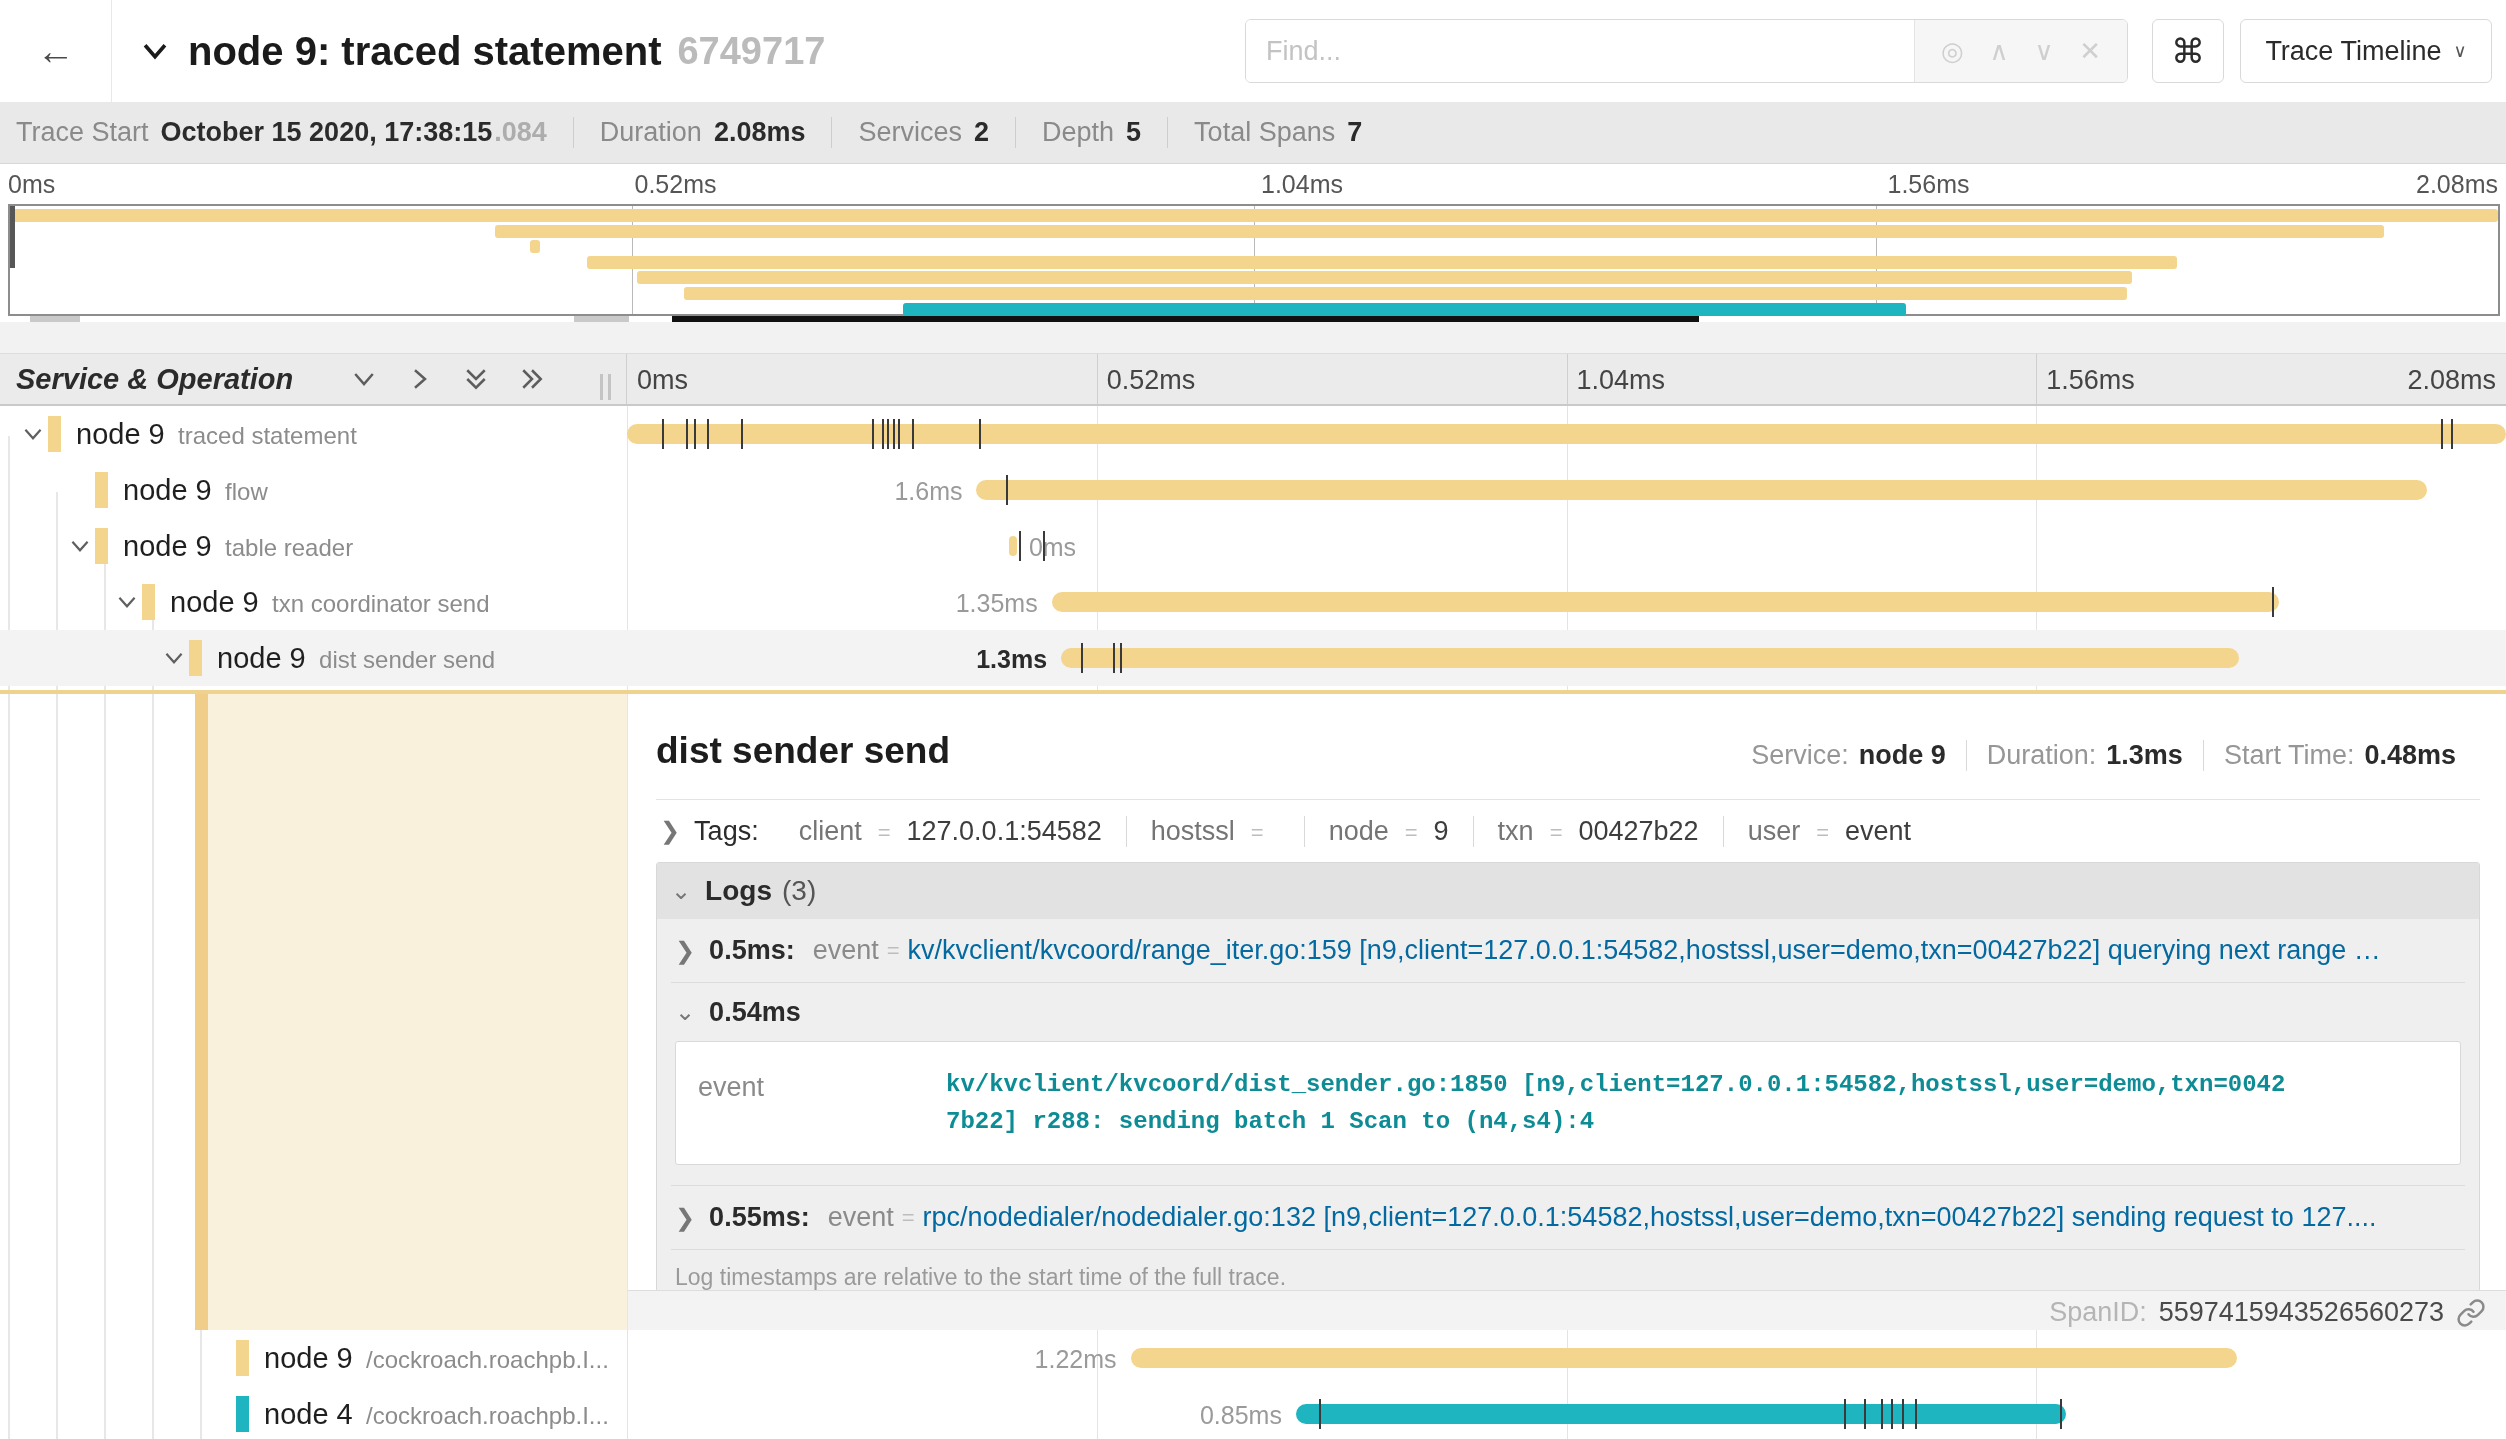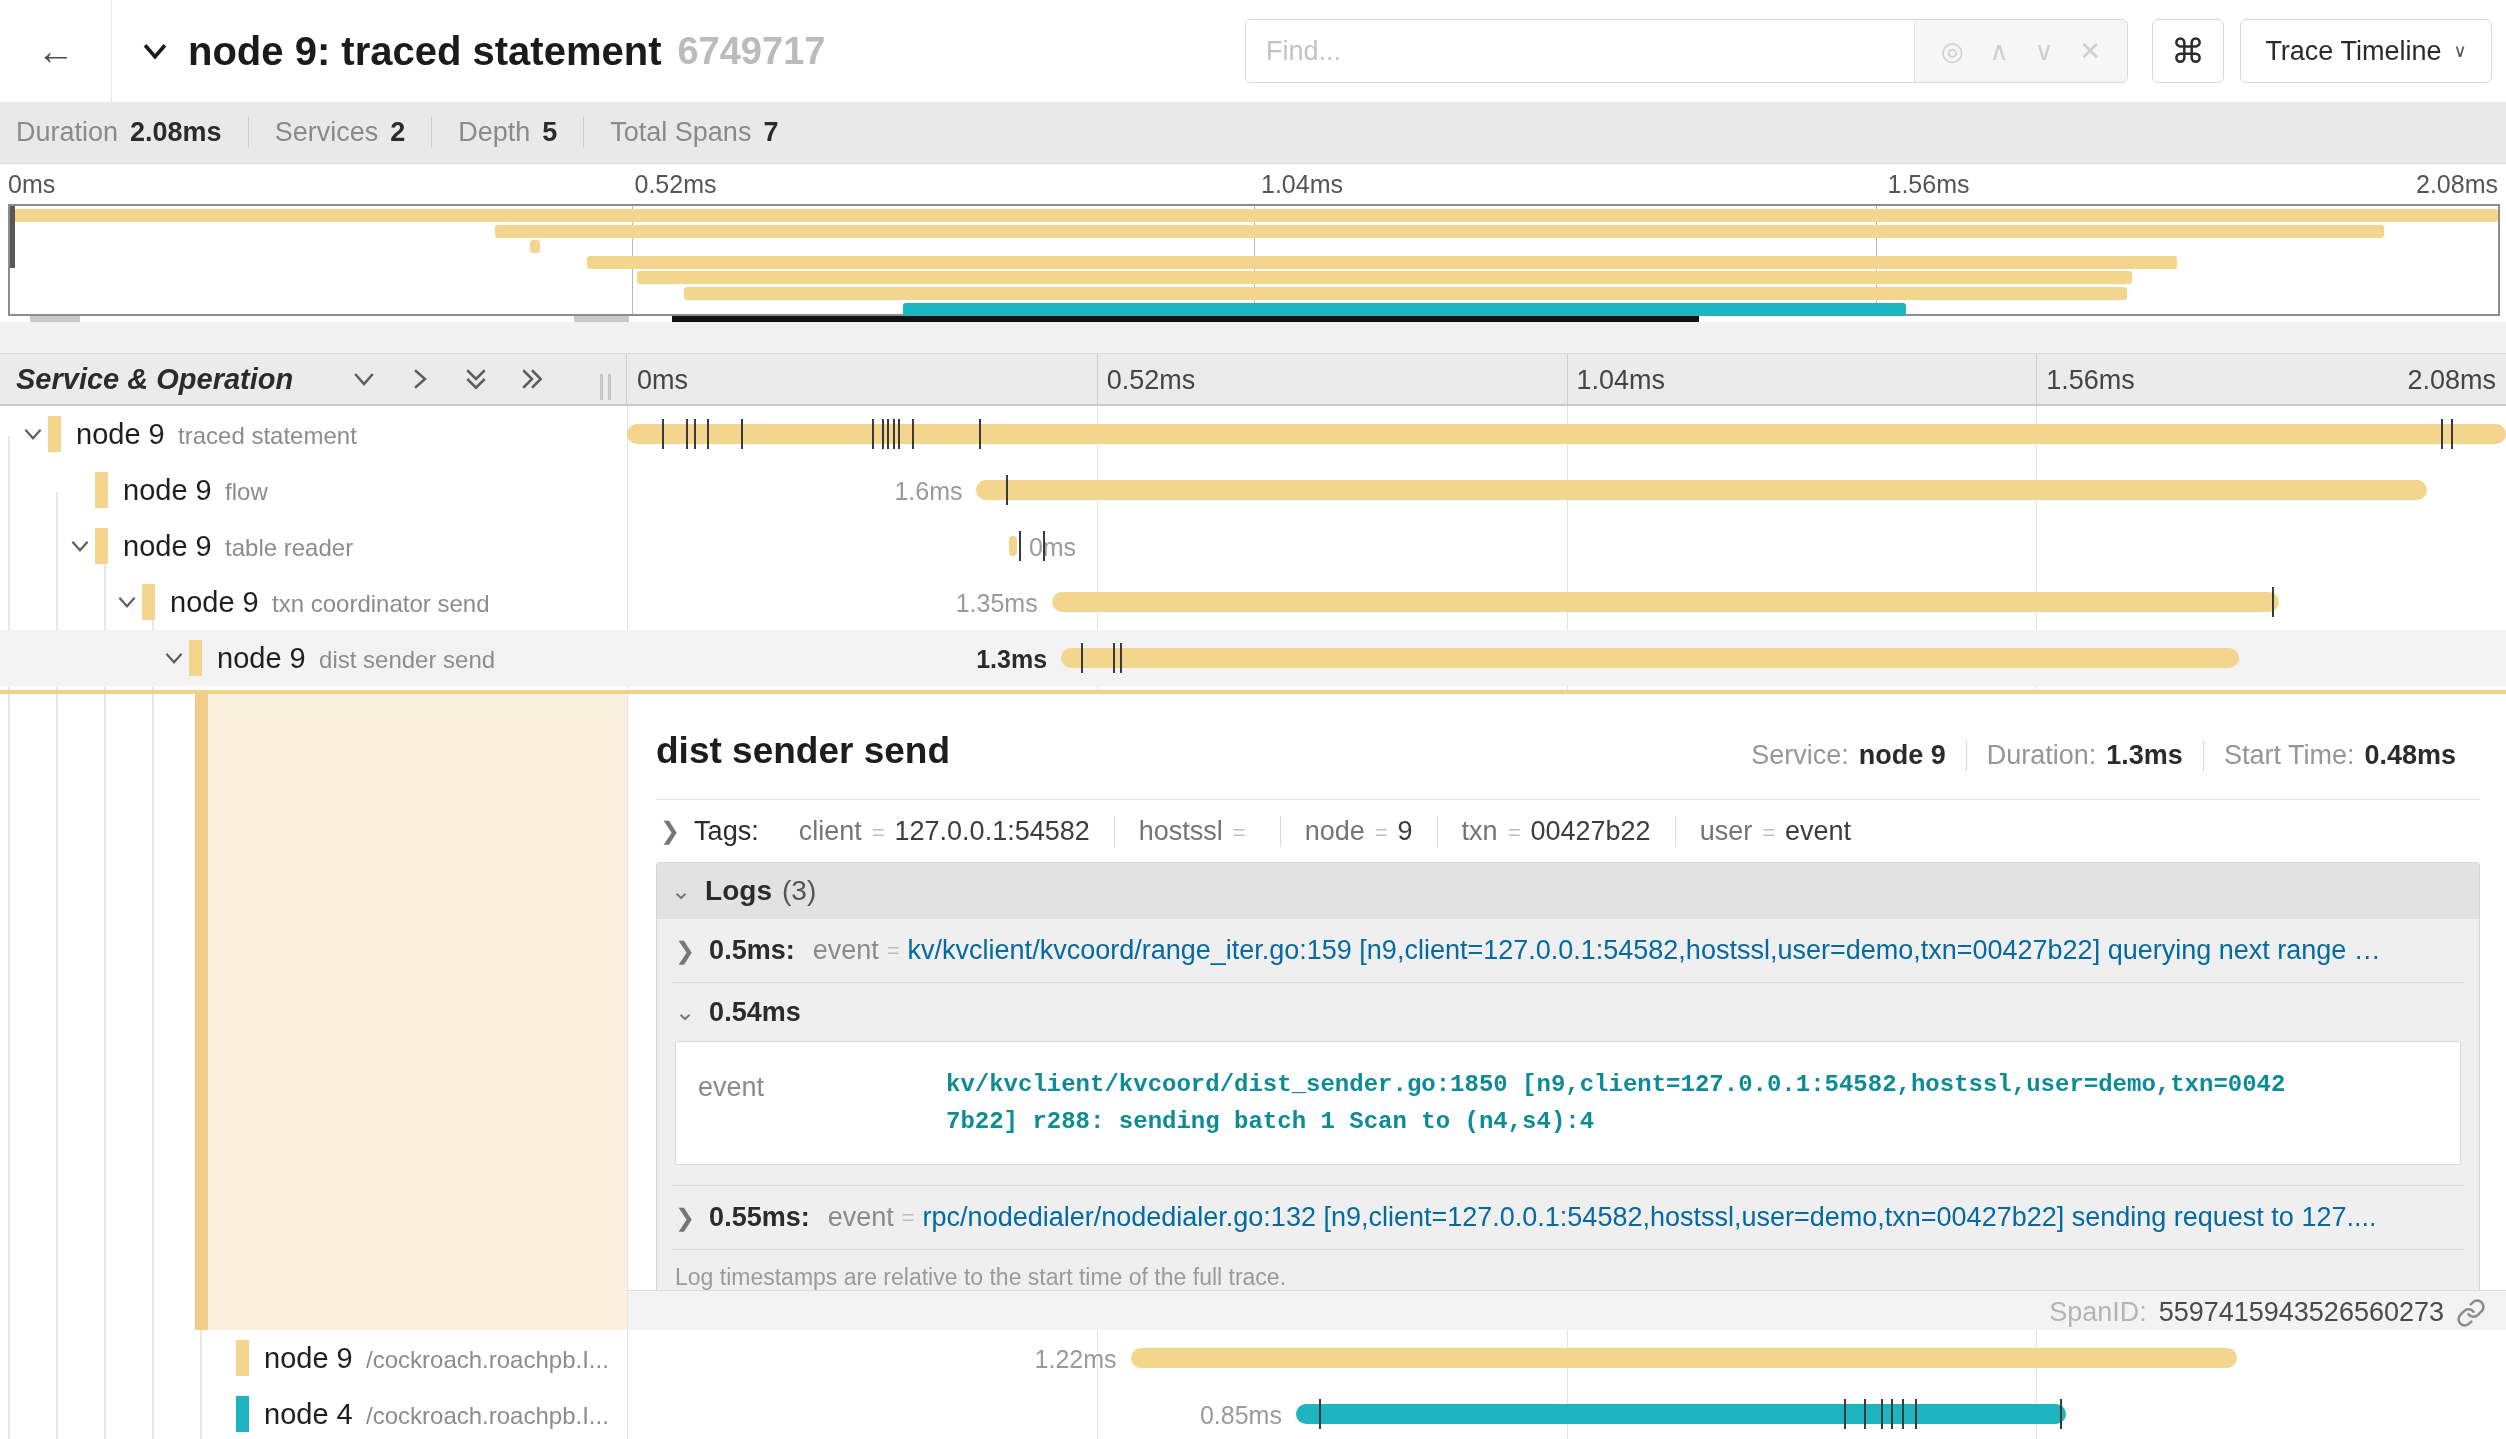--- a/index.html
+++ b/index.html
@@ -99,21 +99,21 @@
   .d-head { position: relative; height: 106px; border-bottom: 1px solid #e3e3e3; }
   .d-title { position: absolute; left: 0; top: 36px; font-size: 37px; font-weight: 700; color: #1d1d1d; }
   .d-meta { position: absolute; right: 4px; top: 46px; display: flex; font-size: 27px; align-items: baseline; }
   .d-meta .m-item { display: flex; gap: 10px; padding: 0 20px; }
   .d-meta .m-item + .m-item { border-left: 1px solid #d9d9d9; }
   .d-meta .m-label { color: #969696; }
   .d-meta .m-value { color: #2b2b2b; font-weight: 700; }
   .tags-row { position: relative; height: 62px; display: flex; align-items: center; font-size: 27px; }
   .tgl { color: #777; font-size: 24px; margin: 0 14px 0 4px; cursor: pointer; }
   .tags-label { font-weight: 400; color: #2b2b2b; margin-right: 16px; text-align: right; }
-  .tag-item { display: flex; gap: 10px; padding: 0 24px; align-items: baseline; }
+  .tag-item { display: flex; gap: 16px; padding: 0 24px; align-items: baseline; }
   .tag-item + .tag-item { border-left: 1px solid #d9d9d9; }
   .tag-key { color: #757575; }
   .tag-eq { color: #bdbdbd; font-size: 22px; }
   .tag-val { color: #3d3d3d; }
   .logs { border: 1px solid #d8d8d8; border-radius: 3px; }
   .logs-head { height: 56px; background: #e2e2e2; display: flex; align-items: center; font-size: 28px; cursor: pointer; }
   .logs-head .tgl { margin-left: 14px; }
   .logs-title { font-weight: 700; color: #2b2b2b; }
   .logs-count { color: #555; margin-left: 10px; }
   .logs-body { background: #efefef; padding: 0 14px; }
@@ -173,20 +173,25 @@
       <span>⌘</span>
     </button>
     <button class="view-btn">
       <span>Trace Timeline</span>
       <span class="caret">∨</span>
     </button>
   </div>
 
   <div class="summary">
     <div class="sum-item">
+      <span class="sum-label">Trace Start</span>
+      <span class="sum-value">October 15 2020, 17:38:15</span>
+      <span class="sum-suffix">.084</span>
+    </div>
+    <div class="sum-item">
       <span class="sum-label">Duration</span>
       <span class="sum-value">2.08ms</span>
     </div>
     <div class="sum-item">
       <span class="sum-label">Services</span>
       <span class="sum-value">2</span>
     </div>
     <div class="sum-item">
       <span class="sum-label">Depth</span>
       <span class="sum-value">5</span>

